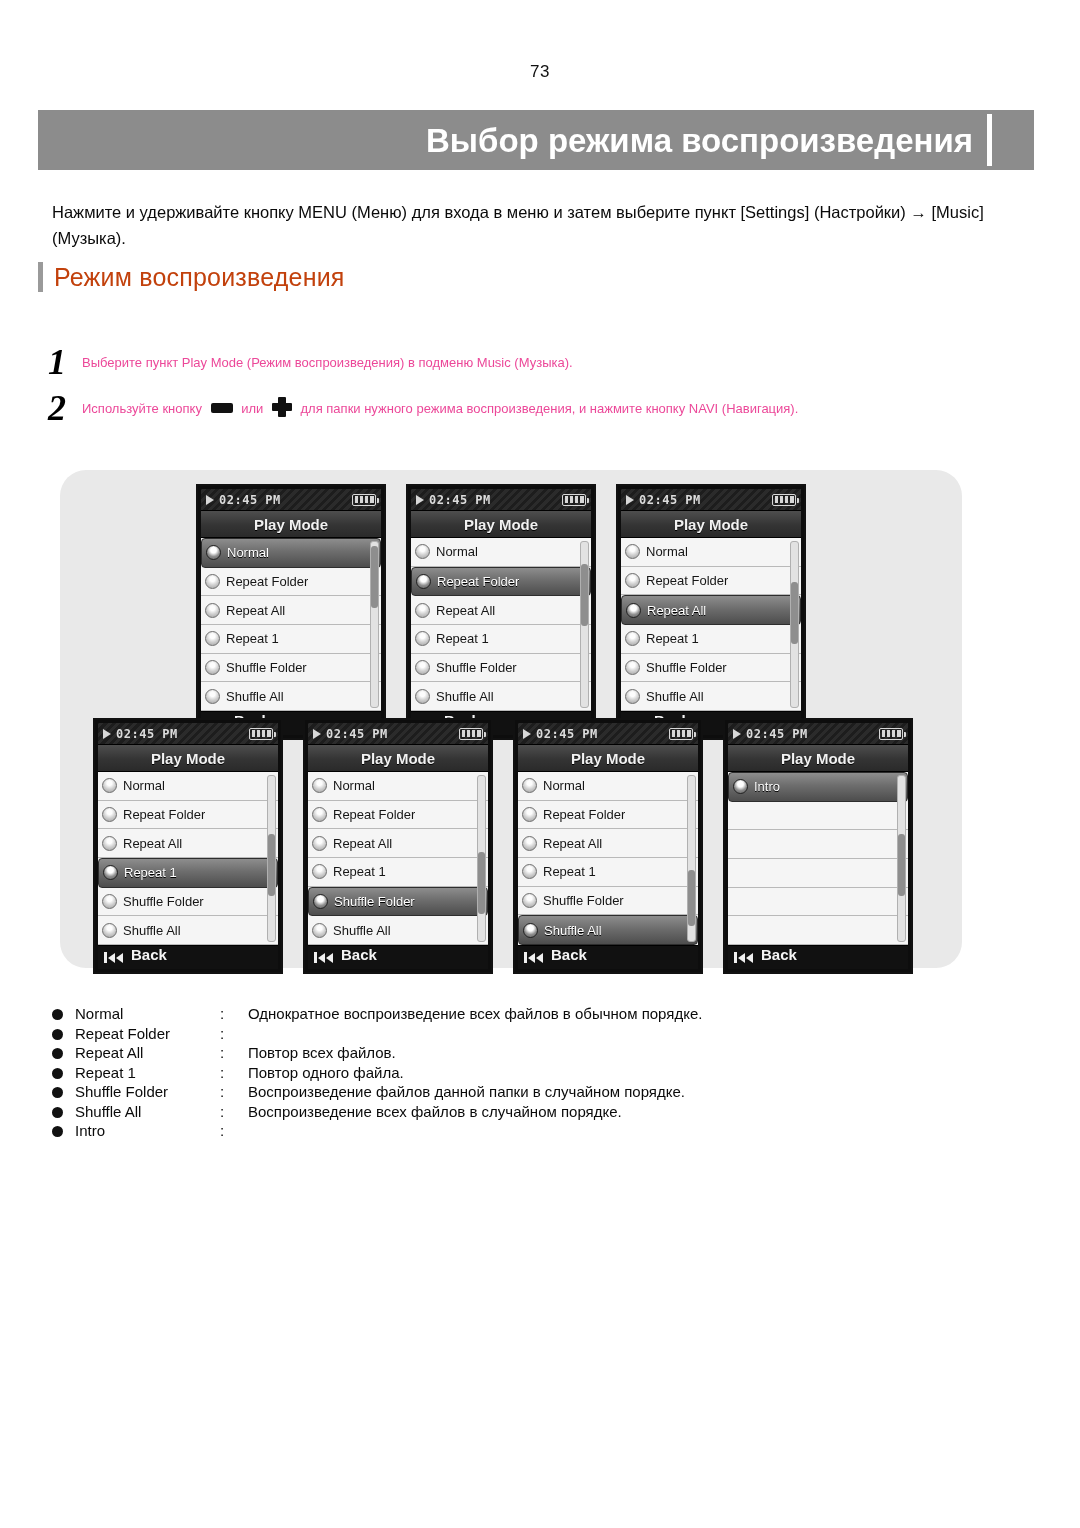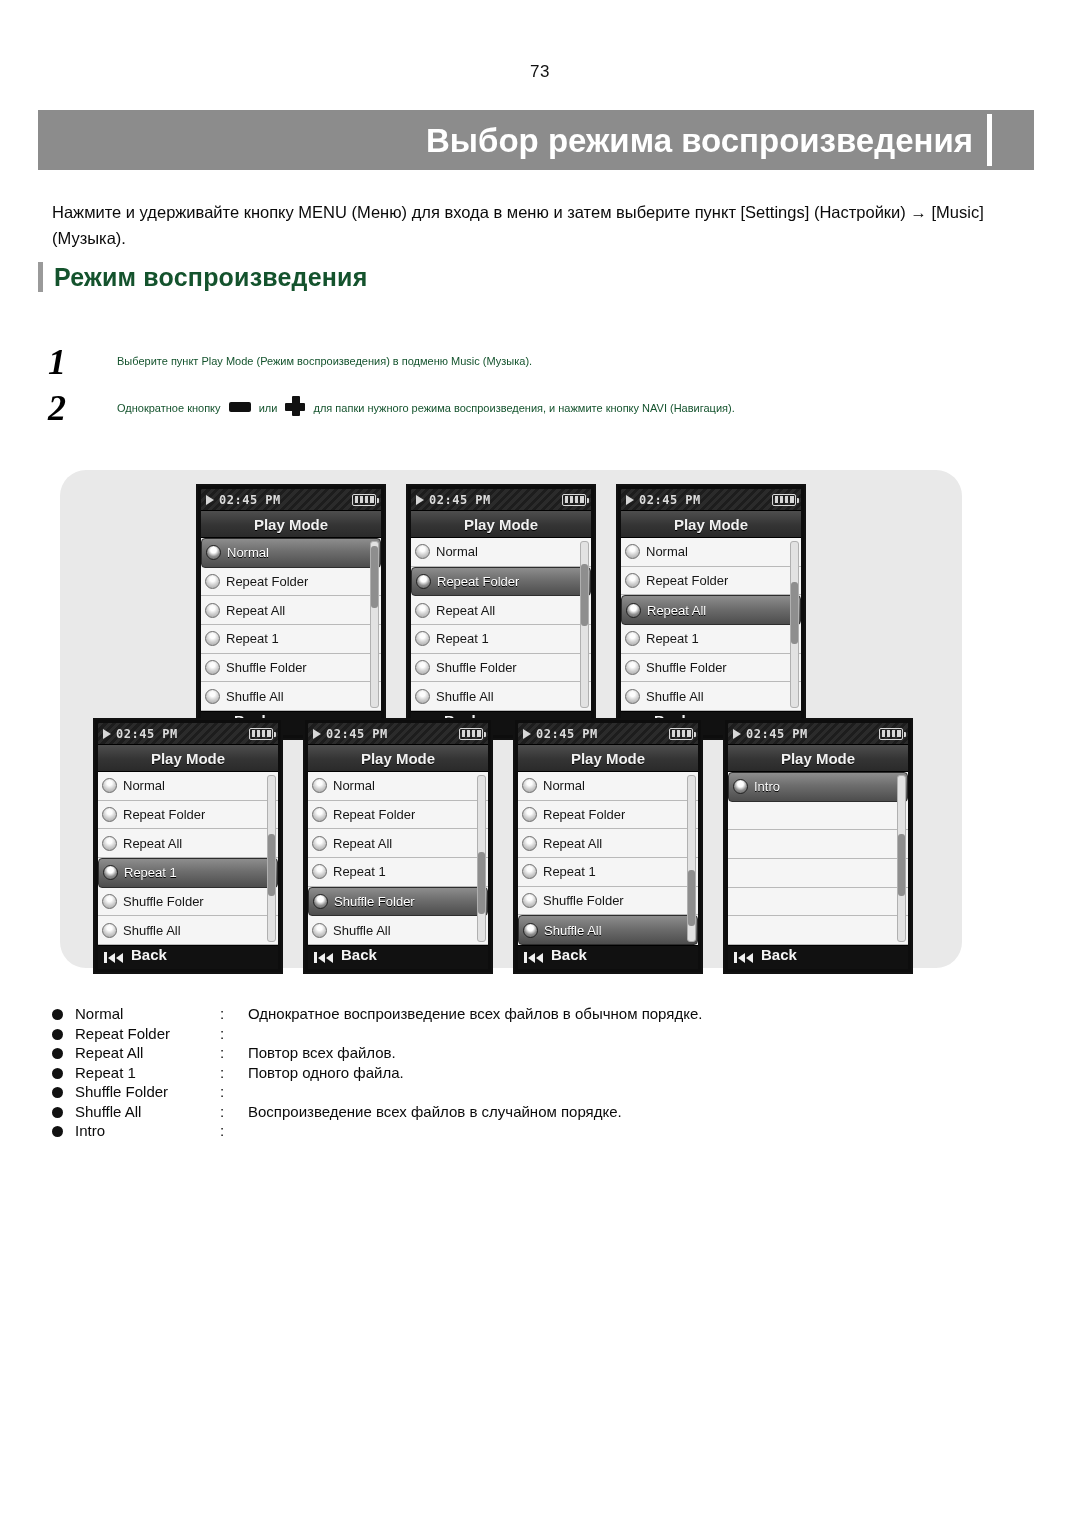--- a/index.html
+++ b/index.html
@@ -34,32 +34,32 @@
   }
 
   
   .section-heading{
     position:absolute;left:38px;top:262px;display:flex;align-items:center;
   }
   .section-heading .bar{
     width:5px;height:30px;background:#9a9a9a;margin-right:11px;
   }
   .section-heading .heading-text{
-    font-size:25px;font-weight:bold;color:#14532d;letter-spacing:.2px;
+    font-size:25px;font-weight:normal;color:#c2410c;letter-spacing:.2px;
   }
 
   
   .steps{position:absolute;left:48px;top:345px;width:970px;}
   .step{display:flex;align-items:flex-start;margin-bottom:12px;}
   .step-num{
     width:34px;flex:0 0 34px;font-size:36px;font-weight:bold;
     font-style:italic;font-family:"Liberation Serif","DejaVu Serif",serif;
     line-height:.95;color:#000;text-align:left;
   }
-  .step-body{font-size:11px;line-height:1.5;color:#14532d;padding-top:8px;margin-left:35px;}
+  .step-body{font-size:13px;line-height:1.5;color:#ec4899;padding-top:8px;}
   .btn-minus{
     display:inline-block;width:22px;height:10px;background:#111;
     border-radius:2px;vertical-align:middle;margin:0 5px;position:relative;top:-2px;
   }
   .btn-plus{
     display:inline-block;width:20px;height:20px;vertical-align:middle;
     margin:0 5px;position:relative;top:-3px;
   }
   .btn-plus::before,.btn-plus::after{
     content:"";position:absolute;background:#111;border-radius:1px;
@@ -185,21 +185,21 @@
 </div>
 
 <div class="steps">
   <div class="step">
     <div class="step-num">1</div>
     <div class="step-body">Выберите пункт Play Mode (Режим воспроизведения) в подменю Music (Музыка).</div>
   </div>
   <div class="step">
     <div class="step-num">2</div>
     <div class="step-body">
-      <span>Однократное кнопку</span>
+      <span>Используйте кнопку</span>
       <span class="btn-minus"></span>
       <span>или</span>
       <span class="btn-plus"></span>
       <span>для папки нужного режима воспроизведения, и нажмите кнопку NAVI (Навигация).</span>
     </div>
   </div>
 </div>
 
 <div class="screens-panel" id="screens-panel">
     <div class="device" style="left: 136px; top: 14px;">
@@ -584,20 +584,21 @@
     <div class="legend-row">
       <span class="dot"></span>
       <span class="term">Repeat 1</span>
       <span class="colon">:</span>
       <span class="desc">Повтор одного файла.</span>
     </div>
     <div class="legend-row">
       <span class="dot"></span>
       <span class="term">Shuffle Folder</span>
       <span class="colon">:</span>
+      <span class="desc">Воспроизведение файлов данной папки в случайном порядке.</span>
     </div>
     <div class="legend-row">
       <span class="dot"></span>
       <span class="term">Shuffle All</span>
       <span class="colon">:</span>
       <span class="desc">Воспроизведение всех файлов в случайном порядке.</span>
     </div>
     <div class="legend-row">
       <span class="dot"></span>
       <span class="term">Intro</span>

